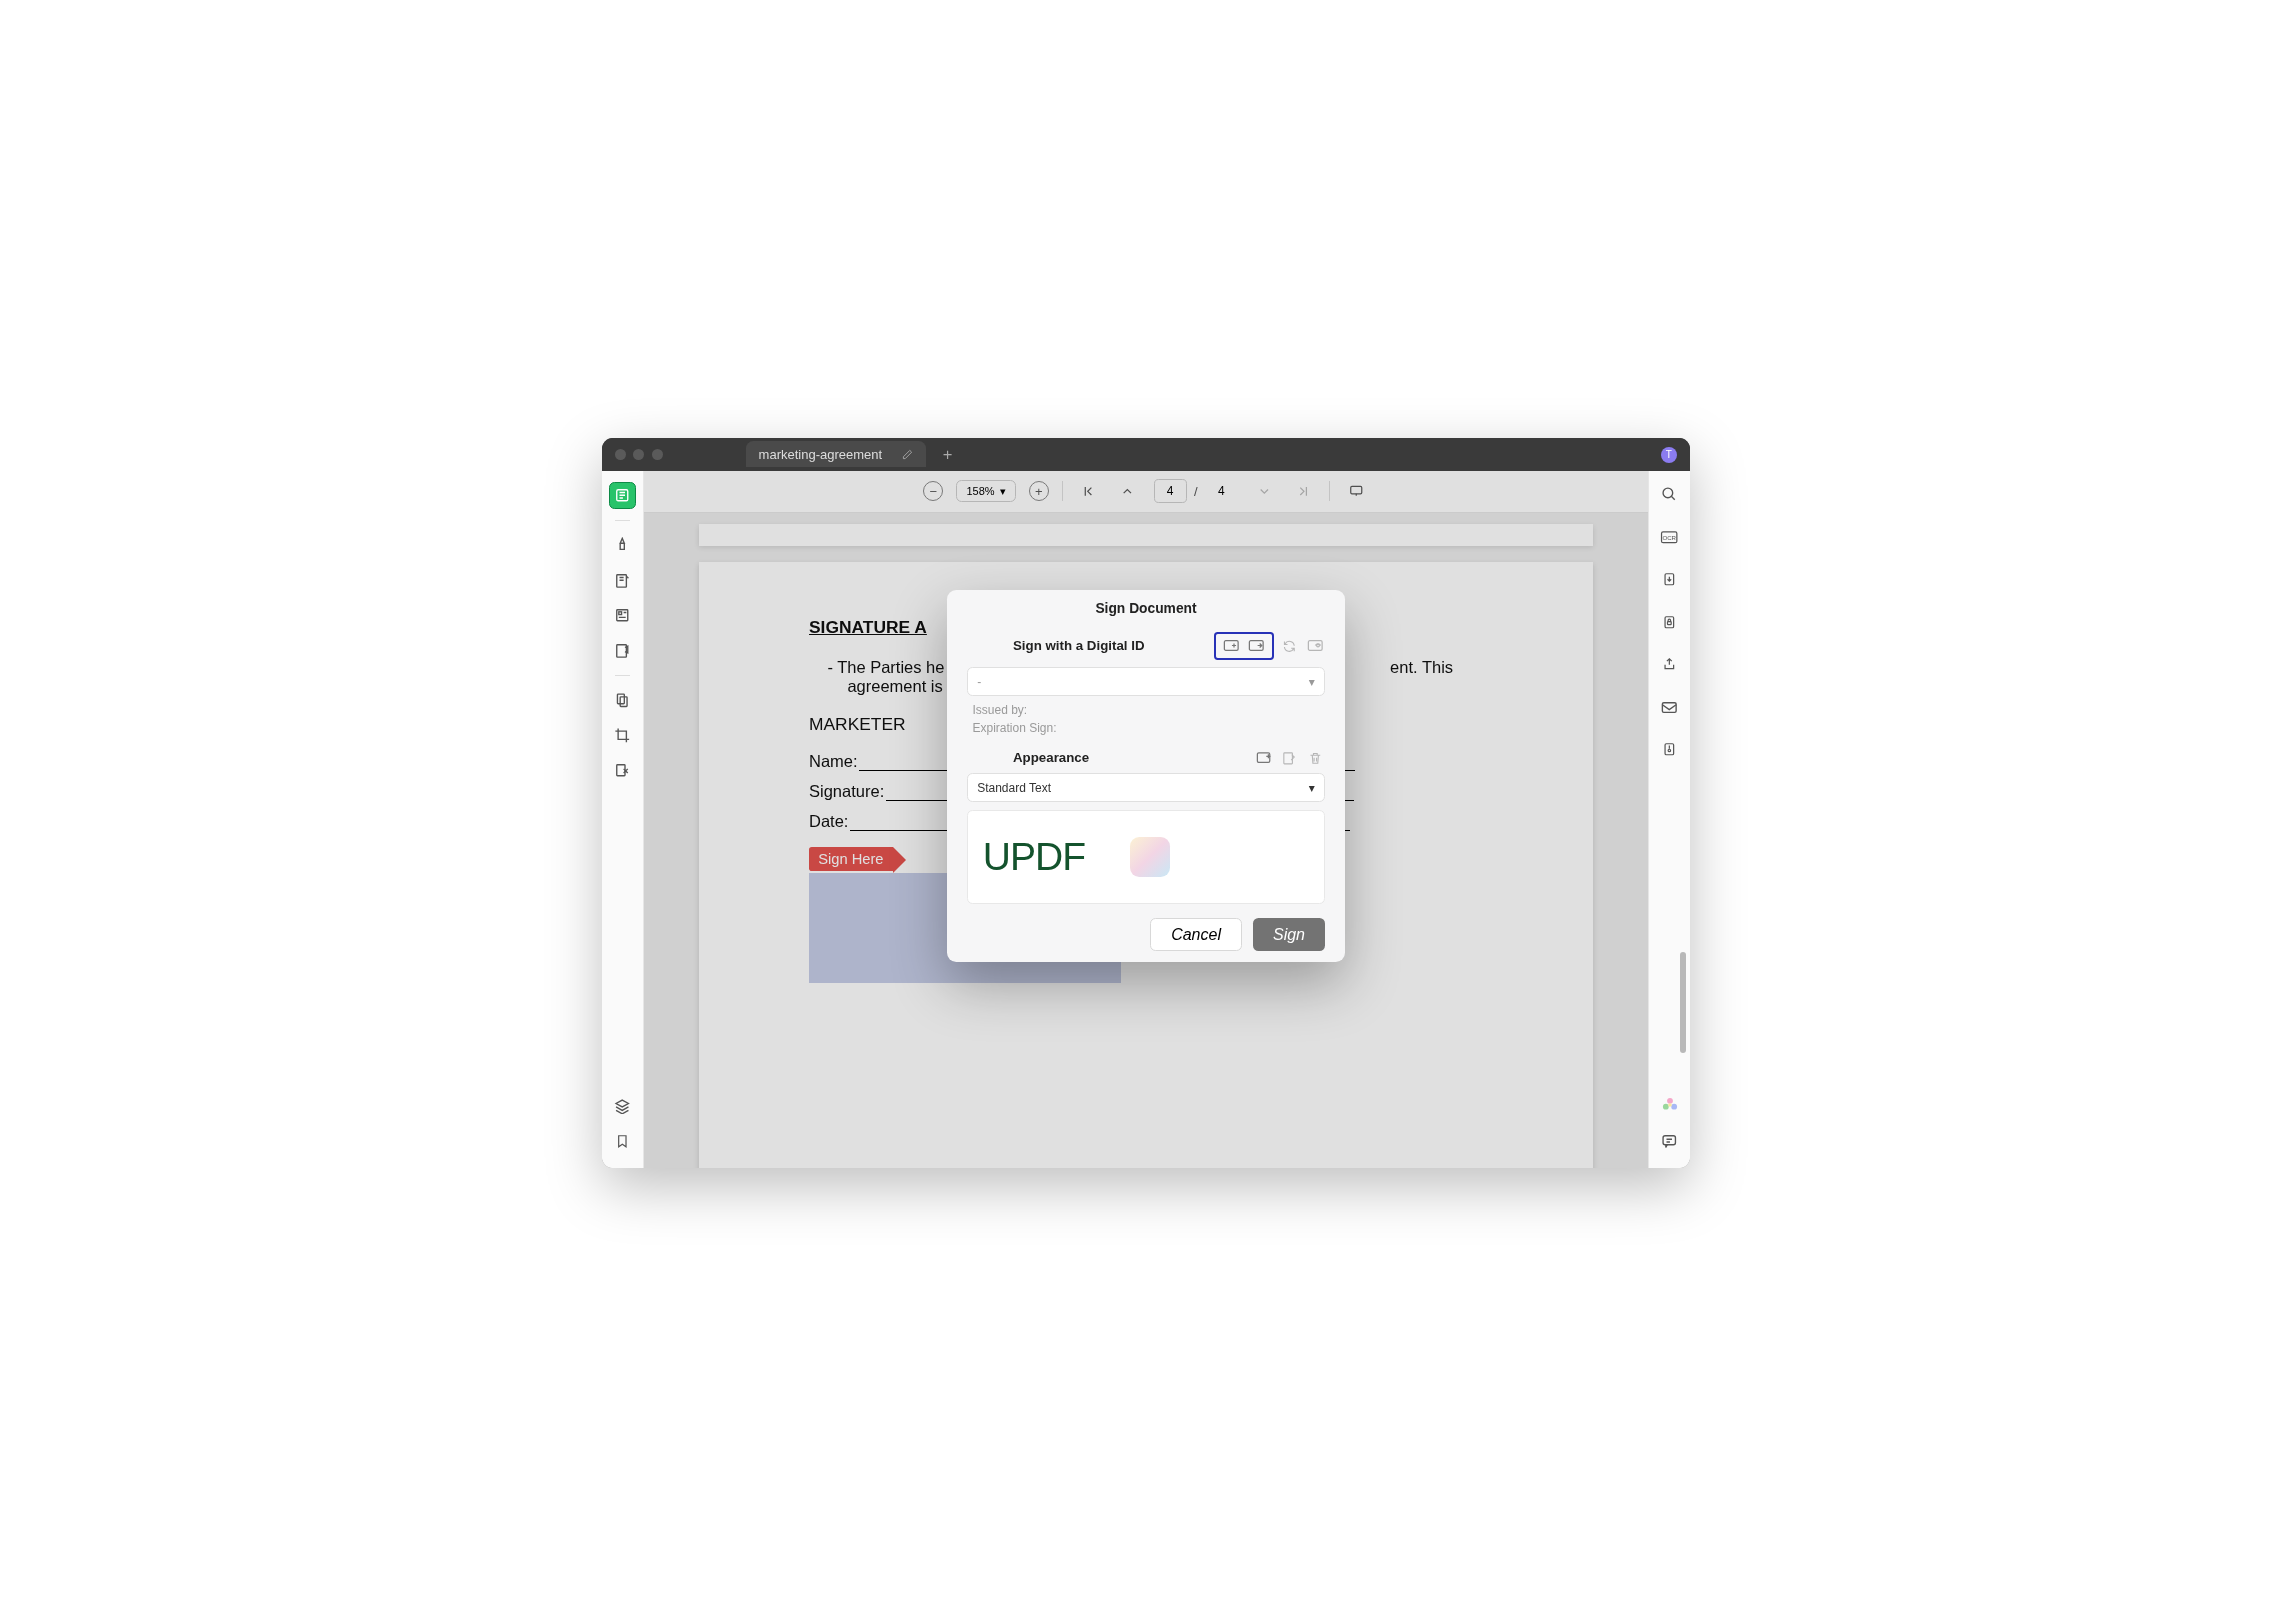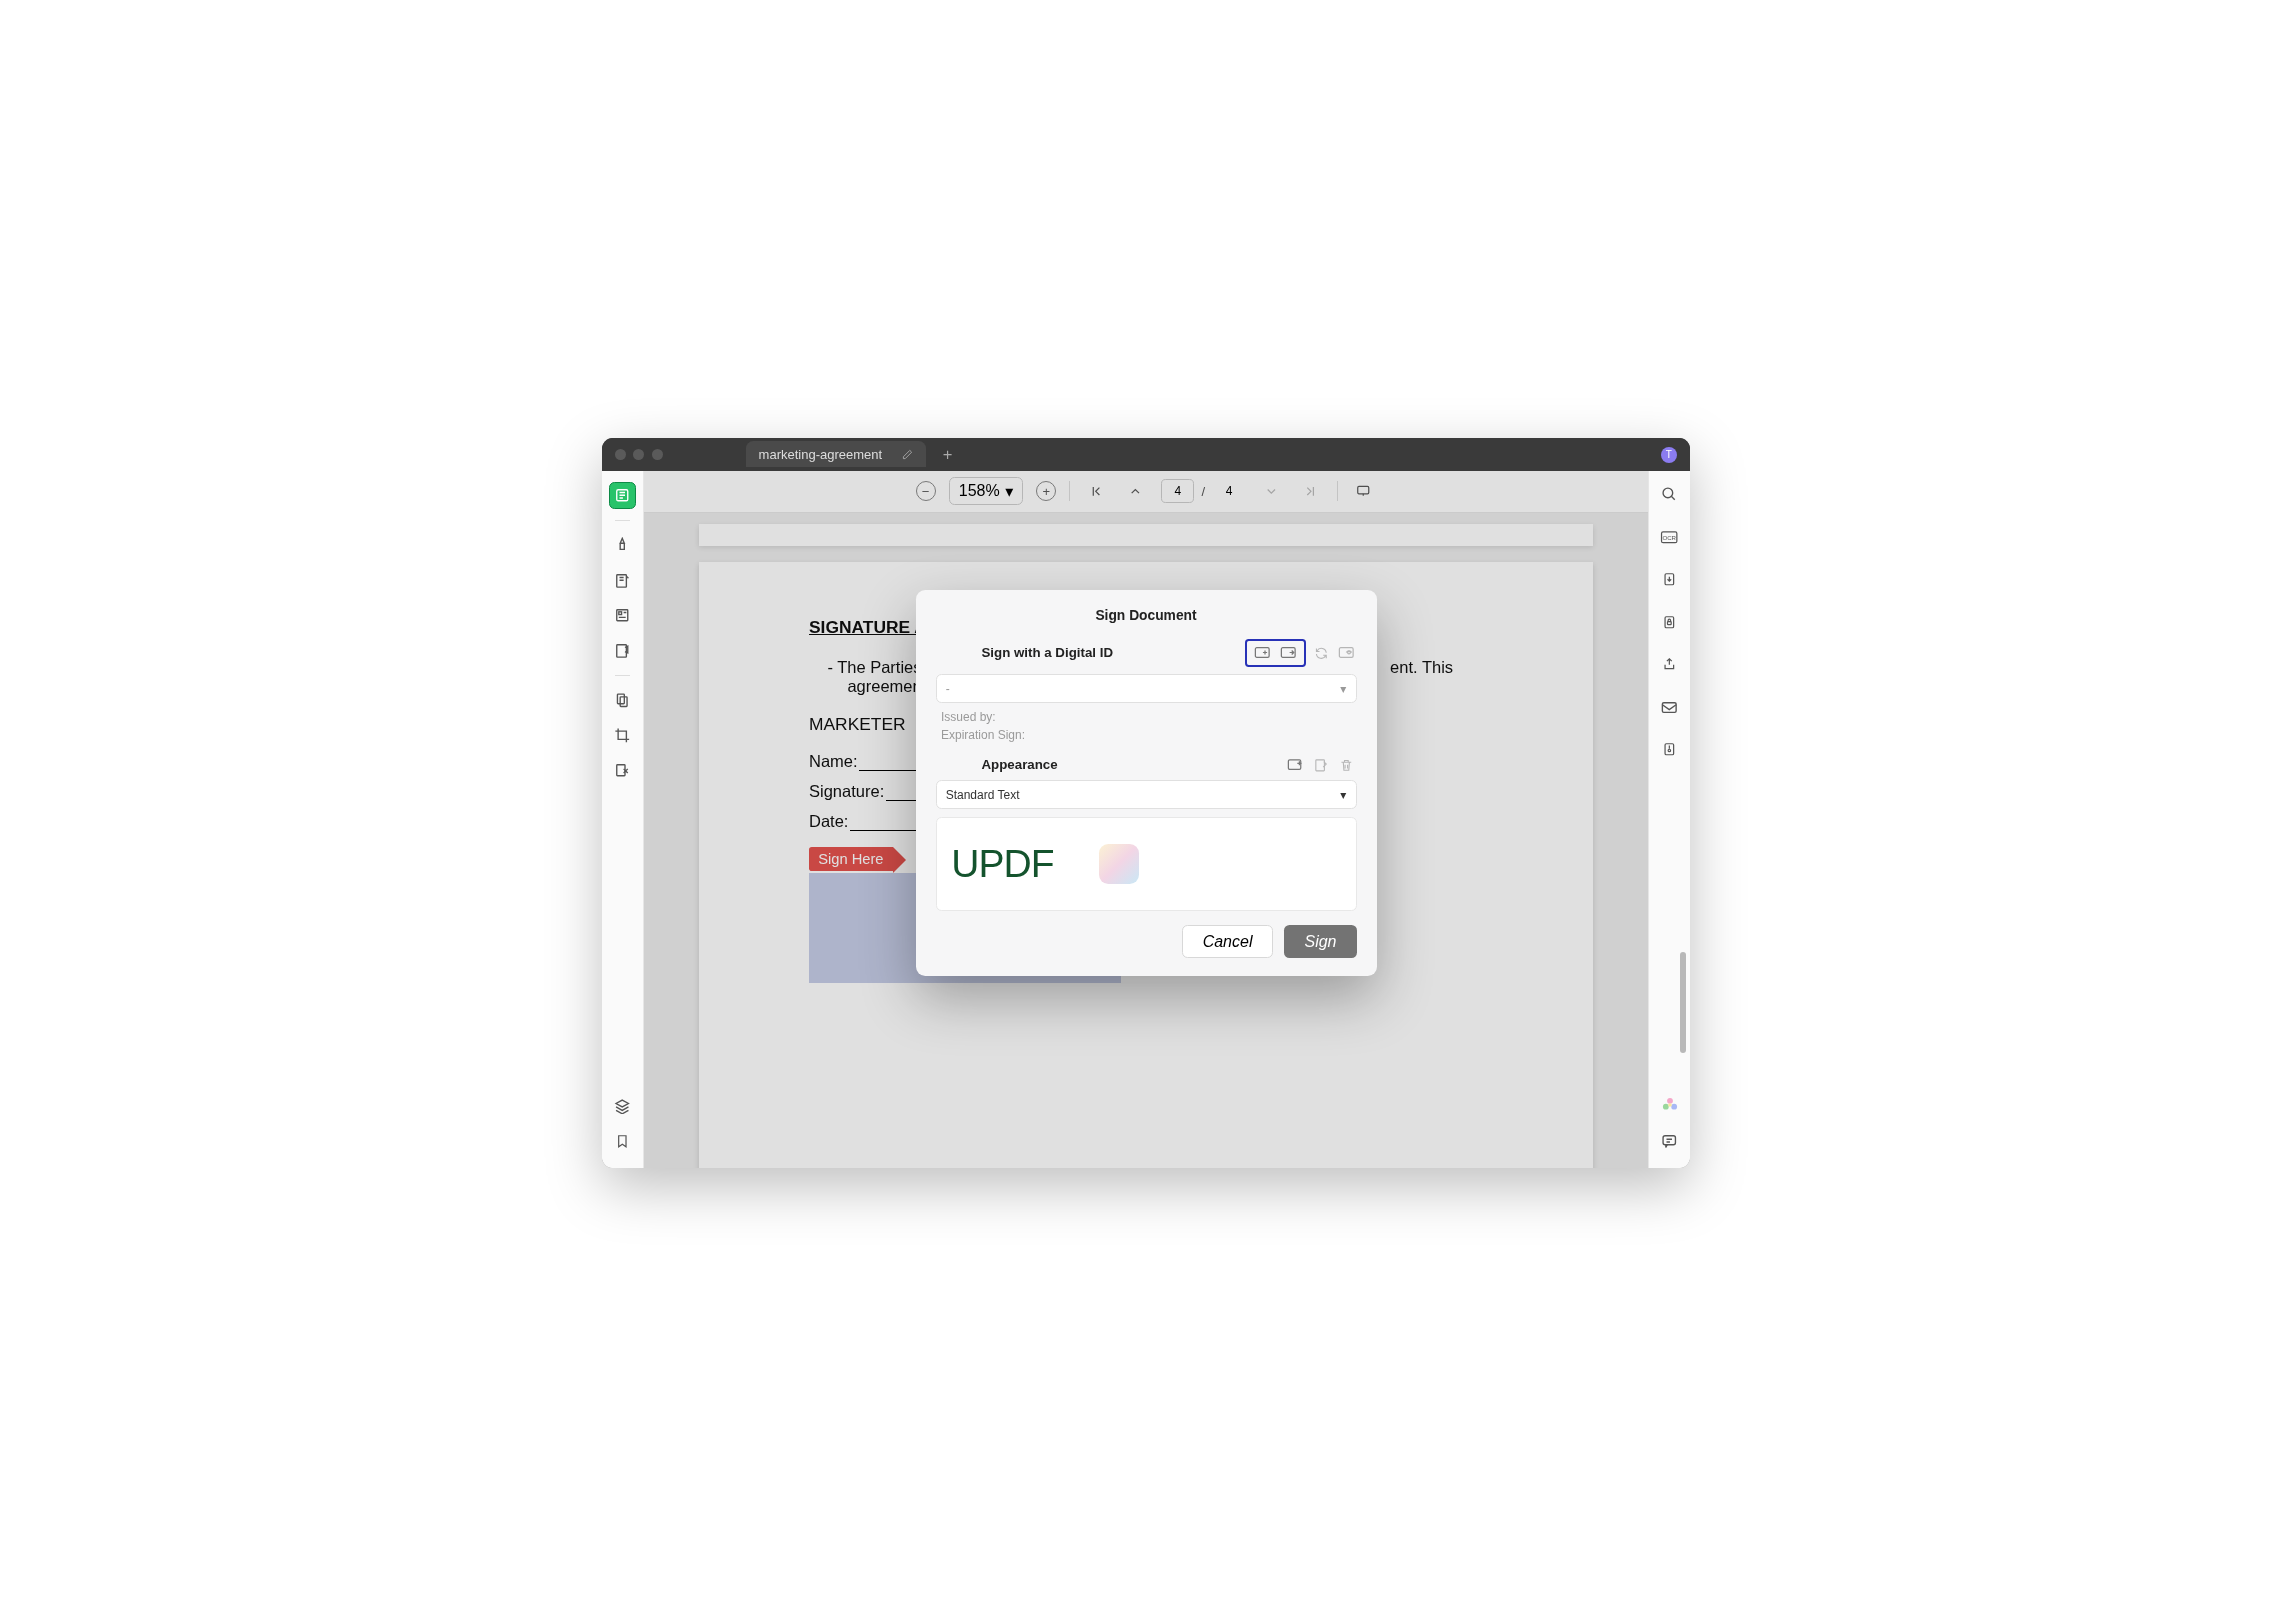--- a/index.html
+++ b/index.html
@@ -17,21 +17,21 @@
 .sidebar { width: 42px; background: #fafafa; display: flex; flex-direction: column; align-items: center; padding-top: 11px; gap: 7.3px; border-right: 0.9px solid #e6e6e6; }
 .sidetool { width: 27.5px; height: 27.5px; display: flex; align-items: center; justify-content: center; color: #555; border-radius: 5.5px; cursor: pointer; }
 .sidetool.active { background: #28c36a; color: #fff; border: 1.8px solid #0d8a46; }
 .side-divider { width: 14.7px; height: 0.9px; background: #ddd; margin: 3.7px 0; }
 .side-bottom { margin-top: auto; padding-bottom: 13px; display: flex; flex-direction: column; gap: 7.3px; align-items: center; }
 
 .main { flex: 1; display: flex; flex-direction: column; position: relative; }
 .toolbar { height: 42px; background: #fff; display: flex; align-items: center; justify-content: center; gap: 13px; border-bottom: 0.9px solid #e8e8e8; }
 .tbtn { width: 26px; height: 26px; display: flex; align-items: center; justify-content: center; color: #5a5a5a; border-radius: 5.5px; cursor: pointer; }
 .tbtn.circle { border: 1.4px solid #8a8a8a; border-radius: 50%; width: 20px; height: 20px; font-size: 13px; line-height: 1; }
-.zoom-select { border: 0.9px solid #d0d0d0; border-radius: 5.5px; padding: 3.7px 9.2px; font-size: 16px; display: flex; align-items: center; gap: 5.5px; cursor: pointer; background: #fff; }
+.zoom-select { border: 0.9px solid #d0d0d0; border-radius: 5.5px; padding: 3.7px 9.2px; font-size: 11px; display: flex; align-items: center; gap: 5.5px; cursor: pointer; background: #fff; }
 .tsep { width: 0.9px; height: 20px; background: #e0e0e0; }
 .page-box { display: flex; align-items: center; gap: 7.3px; }
 .page-input { width: 33px; height: 24px; border: 0.9px solid #d0d0d0; border-radius: 4.6px; text-align: center; font-size: 12px; background: #fff; }
 .page-total { color: #555; font-size: 13px; }
 
 .canvas { flex: 1; background: #ededed; position: relative; overflow: hidden; padding: 11px 55px; }
 .page { background: #fff; box-shadow: 0 1.8px 5.5px rgba(0,0,0,.15); margin: 0 auto; padding: 55px 110px; min-height: 643px; position: relative; font-family: "Times New Roman", serif; color: #111; }
 .pg-strip { height: 22px; background: #fff; margin-bottom: 16.5px; box-shadow: 0 1.8px 5.5px rgba(0,0,0,.12); }
 .sec-title { font-weight: bold; text-decoration: underline; font-size: 17.4px; margin-bottom: 20px; }
 .para { margin-left: 18.4px; font-size: 16.5px; margin-bottom: 18.4px; }
@@ -42,21 +42,21 @@
 .sign-arrow { display: inline-flex; align-items: center; background: #e5524e; color: #fff; font-size: 14.7px; padding: 3.7px 9.2px 3.7px 9.2px; position: relative; border-radius: 2.8px 0 0 2.8px; }
 .sign-arrow::after { content: ''; position: absolute; right: -13px; top: 0; border-top: 13px solid transparent; border-bottom: 13px solid transparent; border-left: 13px solid #e5524e; }
 .sign-field { width: 312px; height: 110px; background: #c7cde8; margin-top: 1.8px; }
 
 .rightbar { width: 42px; background: #fafafa; border-left: 0.9px solid #e6e6e6; display: flex; flex-direction: column; align-items: center; padding-top: 11px; gap: 16.5px; }
 .rtool { width: 26px; height: 26px; display: flex; align-items: center; justify-content: center; color: #555; cursor: pointer; }
 .right-bottom { margin-top: auto; padding-bottom: 13px; display: flex; flex-direction: column; gap: 11px; align-items: center; }
 .flower { width: 20px; height: 20px; }
 
 .overlay { position: absolute; inset: 0; background: rgba(0,0,0,.12); display: flex; align-items: flex-start; justify-content: center; padding-top: 119px; }
-.dialog { width: 461px; background: #f6f6f7; border-radius: 9.2px; box-shadow: 0 22px 55px rgba(0,0,0,.3); padding: 18px 20px; }
+.dialog { width: 398px; background: #f6f6f7; border-radius: 9.2px; box-shadow: 0 22px 55px rgba(0,0,0,.3); padding: 11px 20px; }
 .dlg-title { text-align: center; font-weight: 600; font-size: 13.8px; color: #222; margin-bottom: 16.5px; }
 .dlg-row { display: flex; align-items: center; justify-content: space-between; margin-bottom: 7.3px; }
 .dlg-label { font-weight: 600; font-size: 13.3px; color: #222; margin-left: 46px; }
 .dlg-icons { display: flex; align-items: center; gap: 5.5px; }
 .dlg-icon-grp { display: flex; gap: 5.5px; border: 2.8px solid #2832b7; border-radius: 3.7px; padding: 3.7px 5.5px; }
 .dlg-icon { width: 20px; height: 16.5px; display: flex; align-items: center; justify-content: center; color: #777; cursor: pointer; }
 .dlg-select { width: 100%; background: #fff; border: 0.9px solid #e0e0e0; border-radius: 5.5px; padding: 6.4px 9.2px; font-size: 12px; color: #999; display: flex; justify-content: space-between; align-items: center; cursor: pointer; margin-bottom: 5.5px; }
 .dlg-info { color: #9a9a9a; font-size: 12px; padding: 1.8px 5.5px; }
 .preview { background: #fff; border: 0.9px solid #e8e8e8; border-radius: 5.5px; padding: 24px 14.7px; display: flex; align-items: center; gap: 13px; margin-top: 7.3px; margin-bottom: 14.7px; position: relative; }
 .preview-left { font-size: 39px; font-weight: 500; color: #14532d; font-family: Arial, sans-serif; letter-spacing: -0.9px; flex: 0 0 184px; text-align: left; }

